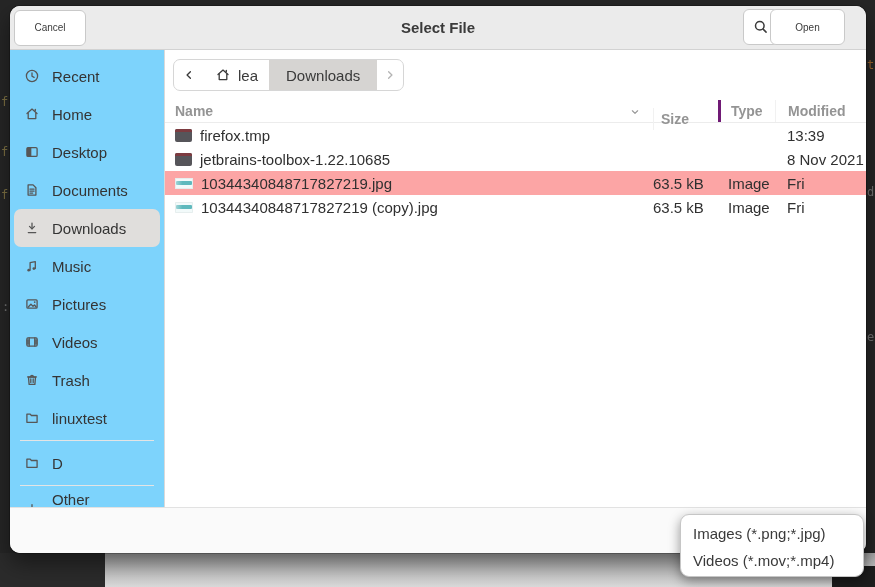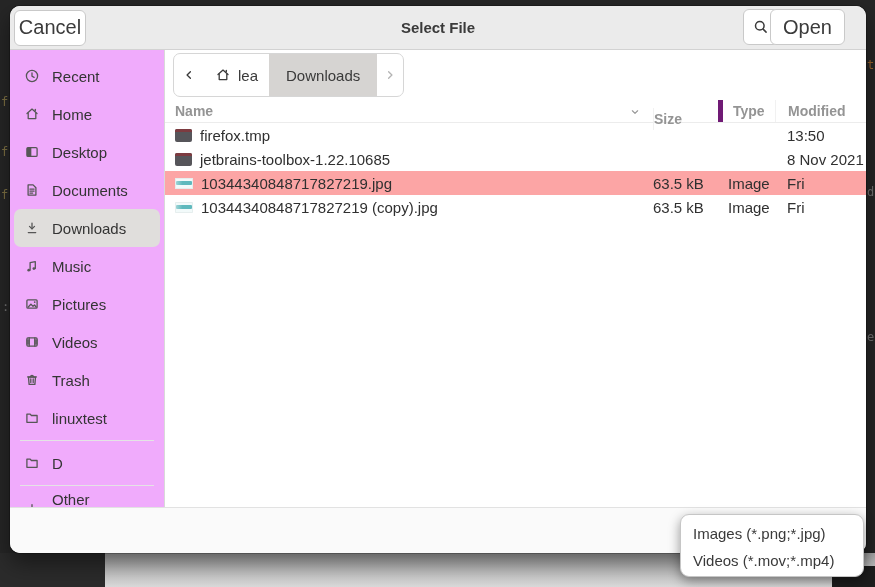--- a/index.html
+++ b/index.html
@@ -26,63 +26,63 @@
     background:#fff; border-radius:10px; overflow:hidden;
     box-shadow:0 10px 22px rgba(0,0,0,.45), 0 0 0 1px rgba(0,0,0,.22);
     display:flex; flex-direction:column;
   }
   .headerbar {
     height:44px; flex:0 0 44px; background:#ebebeb; border-bottom:1px solid #d2d2d2;
     display:flex; align-items:center; padding:0 4px; position:relative;
   }
   .hb-btn {
     height:36px; background:#fff; border:1px solid #c9c9c9; border-radius:6px;
-    color:#3b3b3b; font-size:20px; display:flex; align-items:center; justify-content:center;
+    color:#3b3b3b; font-size:10px; display:flex; align-items:center; justify-content:center;
     cursor:default;
   }
   .cancel-btn { width:72px; }
   .open-btn  { width:75px; position:absolute; right:21px; top:3px; }
   .search-btn{ width:36px; position:absolute; right:87px; top:3px; }
   .hb-title { position:absolute; left:0; right:0; text-align:center; font-weight:bold; color:#3a3a3a; }
 
   .body { flex:1 1 auto; display:flex; min-height:0; }
   .sidebar {
-    width:155px; flex:0 0 155px; background:#f0abfc; border-right:1px solid #d9d9d9;
+    width:155px; flex:0 0 155px; background:#7dd3fc; border-right:1px solid #d9d9d9;
     padding-top:7px; overflow:hidden;
   }
   .side-item {
     height:38px; margin:0 4px; padding:0 10px; border-radius:7px;
     display:flex; align-items:center; gap:12px; color:#343434;
   }
   .side-item.selected { background:#e0dedc; }
   .side-sep { height:1px; background:#e4e4e4; margin:3px 10px; }
   .icon { width:16px; height:16px; display:inline-flex; align-items:center; justify-content:center; flex:0 0 16px; }
   .icon svg { display:block; }
 
   .content { flex:1 1 auto; display:flex; flex-direction:column; background:#fff; min-width:0; }
   .pathbar-strip { height:50px; flex:0 0 50px; display:flex; align-items:center; padding:0 8px; }
   .breadcrumb {
-    display:flex; align-items:stretch; height:44px; background:#fff;
+    display:flex; align-items:stretch; height:32px; background:#fff;
     border:1px solid #d6d6d6; border-radius:7px; overflow:hidden;
   }
   .crumb { display:flex; align-items:center; justify-content:center; gap:7px; color:#3a3a3a; }
   .crumb.back { width:30px; }
   .crumb.home { padding:0 11px; }
   .crumb.current { padding:0 17px; background:#d6d4d2; }
   .crumb.fwd { width:26px; color:#b4b4b4; }
 
   .list-header {
     height:23px; flex:0 0 23px; display:flex; align-items:center;
     border-bottom:1px solid #ececec; color:#949494; font-weight:bold; font-size:14px;
   }
   .lh-cell { height:100%; display:flex; align-items:center; }
   .lh-name { width:488px; padding-left:10px; position:relative; }
   .lh-sort { position:absolute; right:10px; top:4px; }
-  .lh-size { width:65px; border-left:1px solid #f1f1f1;margin-top:15px; }
-  .lh-type { width:57px; padding-left:10px; border-left:5px solid #701a75; }
+  .lh-size { width:65px; padding-left:7px; border-left:1px solid #f1f1f1;margin-top:15px; }
+  .lh-type { width:57px; padding-left:10px; border-left:3px solid #701a75; }
   .lh-mod  { flex:1; padding-left:12px; border-left:1px solid #f1f1f1; }
 
   .file-rows { flex:1 1 auto; overflow:hidden; }
   .file-row { height:24px; display:flex; align-items:center; color:#303030; }
   .file-row.selected { background:#fca5a5; }
   .fr-name { width:488px; padding-left:10px; display:flex; align-items:center; gap:8px; overflow:hidden; white-space:nowrap; }
   .fr-size { width:65px; text-align:left; padding-right:8px; }
   .fr-type { width:57px; padding-left:10px; }
   .fr-mod  { flex:1; padding-left:12px; }
 
@@ -301,21 +301,21 @@
         </div>
 
         <div class="file-rows" id="file-rows">
             <div class="file-row">
               <div class="fr-name">
                 <span class="fi-folder"></span>
                 <span>firefox.tmp</span>
               </div>
               <div class="fr-size"></div>
               <div class="fr-type"></div>
-              <div class="fr-mod">13:50</div>
+              <div class="fr-mod">13:39</div>
             </div>
             <div class="file-row">
               <div class="fr-name">
                 <span class="fi-folder"></span>
                 <span>jetbrains-toolbox-1.22.10685</span>
               </div>
               <div class="fr-size"></div>
               <div class="fr-type"></div>
               <div class="fr-mod">8 Nov 2021</div>
             </div>

